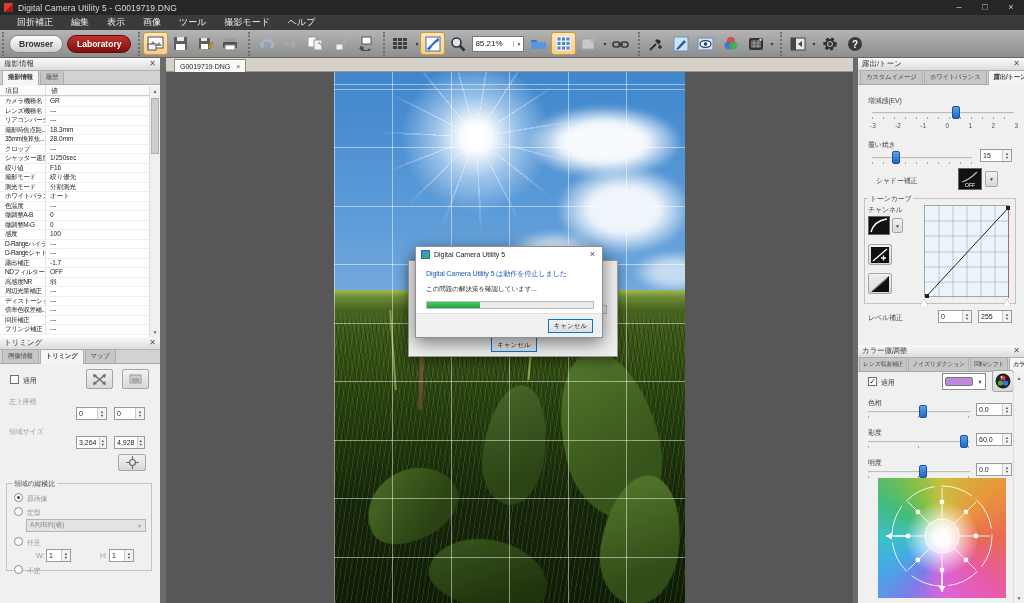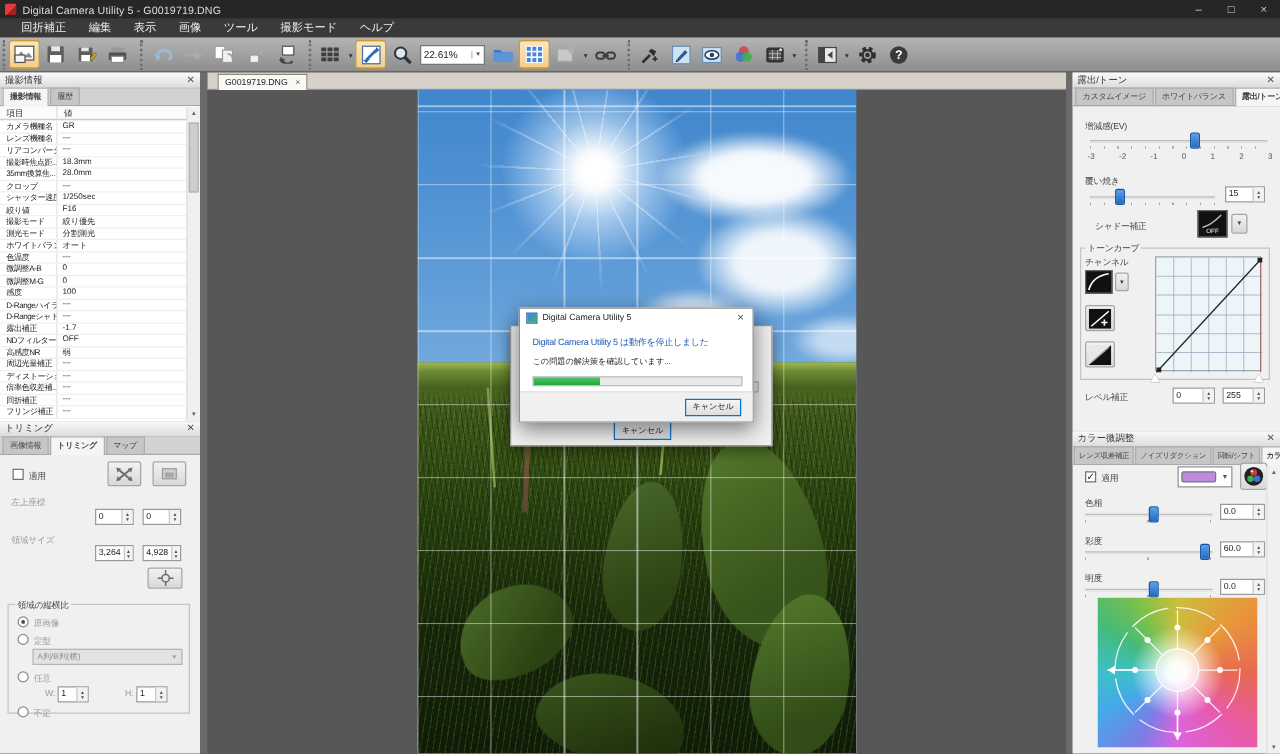--- a/index.html
+++ b/index.html
@@ -141,20 +141,24 @@
     <span class="menu-item">編集</span>
     <span class="menu-item">表示</span>
     <span class="menu-item">画像</span>
     <span class="menu-item">ツール</span>
     <span class="menu-item">撮影モード</span>
     <span class="menu-item">ヘルプ</span>
   </div>
 
 <div class="toolbar">
   <div class="tgroup">
+    <span class="pill browser">Browser</span>
+    <span class="pill laboratory">Laboratory</span>
+  </div>
+  <div class="tgroup">
     <span class="tbtn hl">
         <svg width="17" height="15">
           <rect x="1" y="1" width="15" height="11" fill="#fff" stroke="#555"></rect>
           <path d="M2 10 L6 5 L9 9 L12 6 L15 10 Z" fill="#8a8a8a"></path>
           <rect x="1" y="8" width="8" height="6" fill="#f3f3f3" stroke="#555"></rect>
         </svg>
       </span>
     <span class="tbtn">
         <svg width="15" height="15">
           <rect x="1" y="1" width="13" height="13" rx="1" fill="#5e5e5e"></rect>
@@ -238,21 +242,21 @@
           <path d="M1.5 12 L4 14.5 L7 11 Z" fill="#2b6cb8"></path>
         </svg>
       </span>
     <span class="tbtn">
         <svg width="16" height="16">
           <circle cx="6.5" cy="6.5" r="4.5" fill="#dce9f4" stroke="#333" stroke-width="1.6"></circle>
           <line x1="10" y1="10" x2="14.5" y2="14.5" stroke="#333" stroke-width="2.6"></line>
         </svg>
       </span>
     <span class="zoombox">
-        <span>22.61%</span>
+        <span>85.21%</span>
         <span class="arr">▼</span>
       </span>
     <span class="tbtn">
         <svg width="17" height="13">
           <path d="M1 3 h5 l2 2 h8 v7 H1 Z" fill="#3b78c4"></path>
           <path d="M1 5 h15 v7 H1 Z" fill="#5a96da"></path>
         </svg>
       </span>
     <span class="tbtn hl">
         <svg width="15" height="15">

